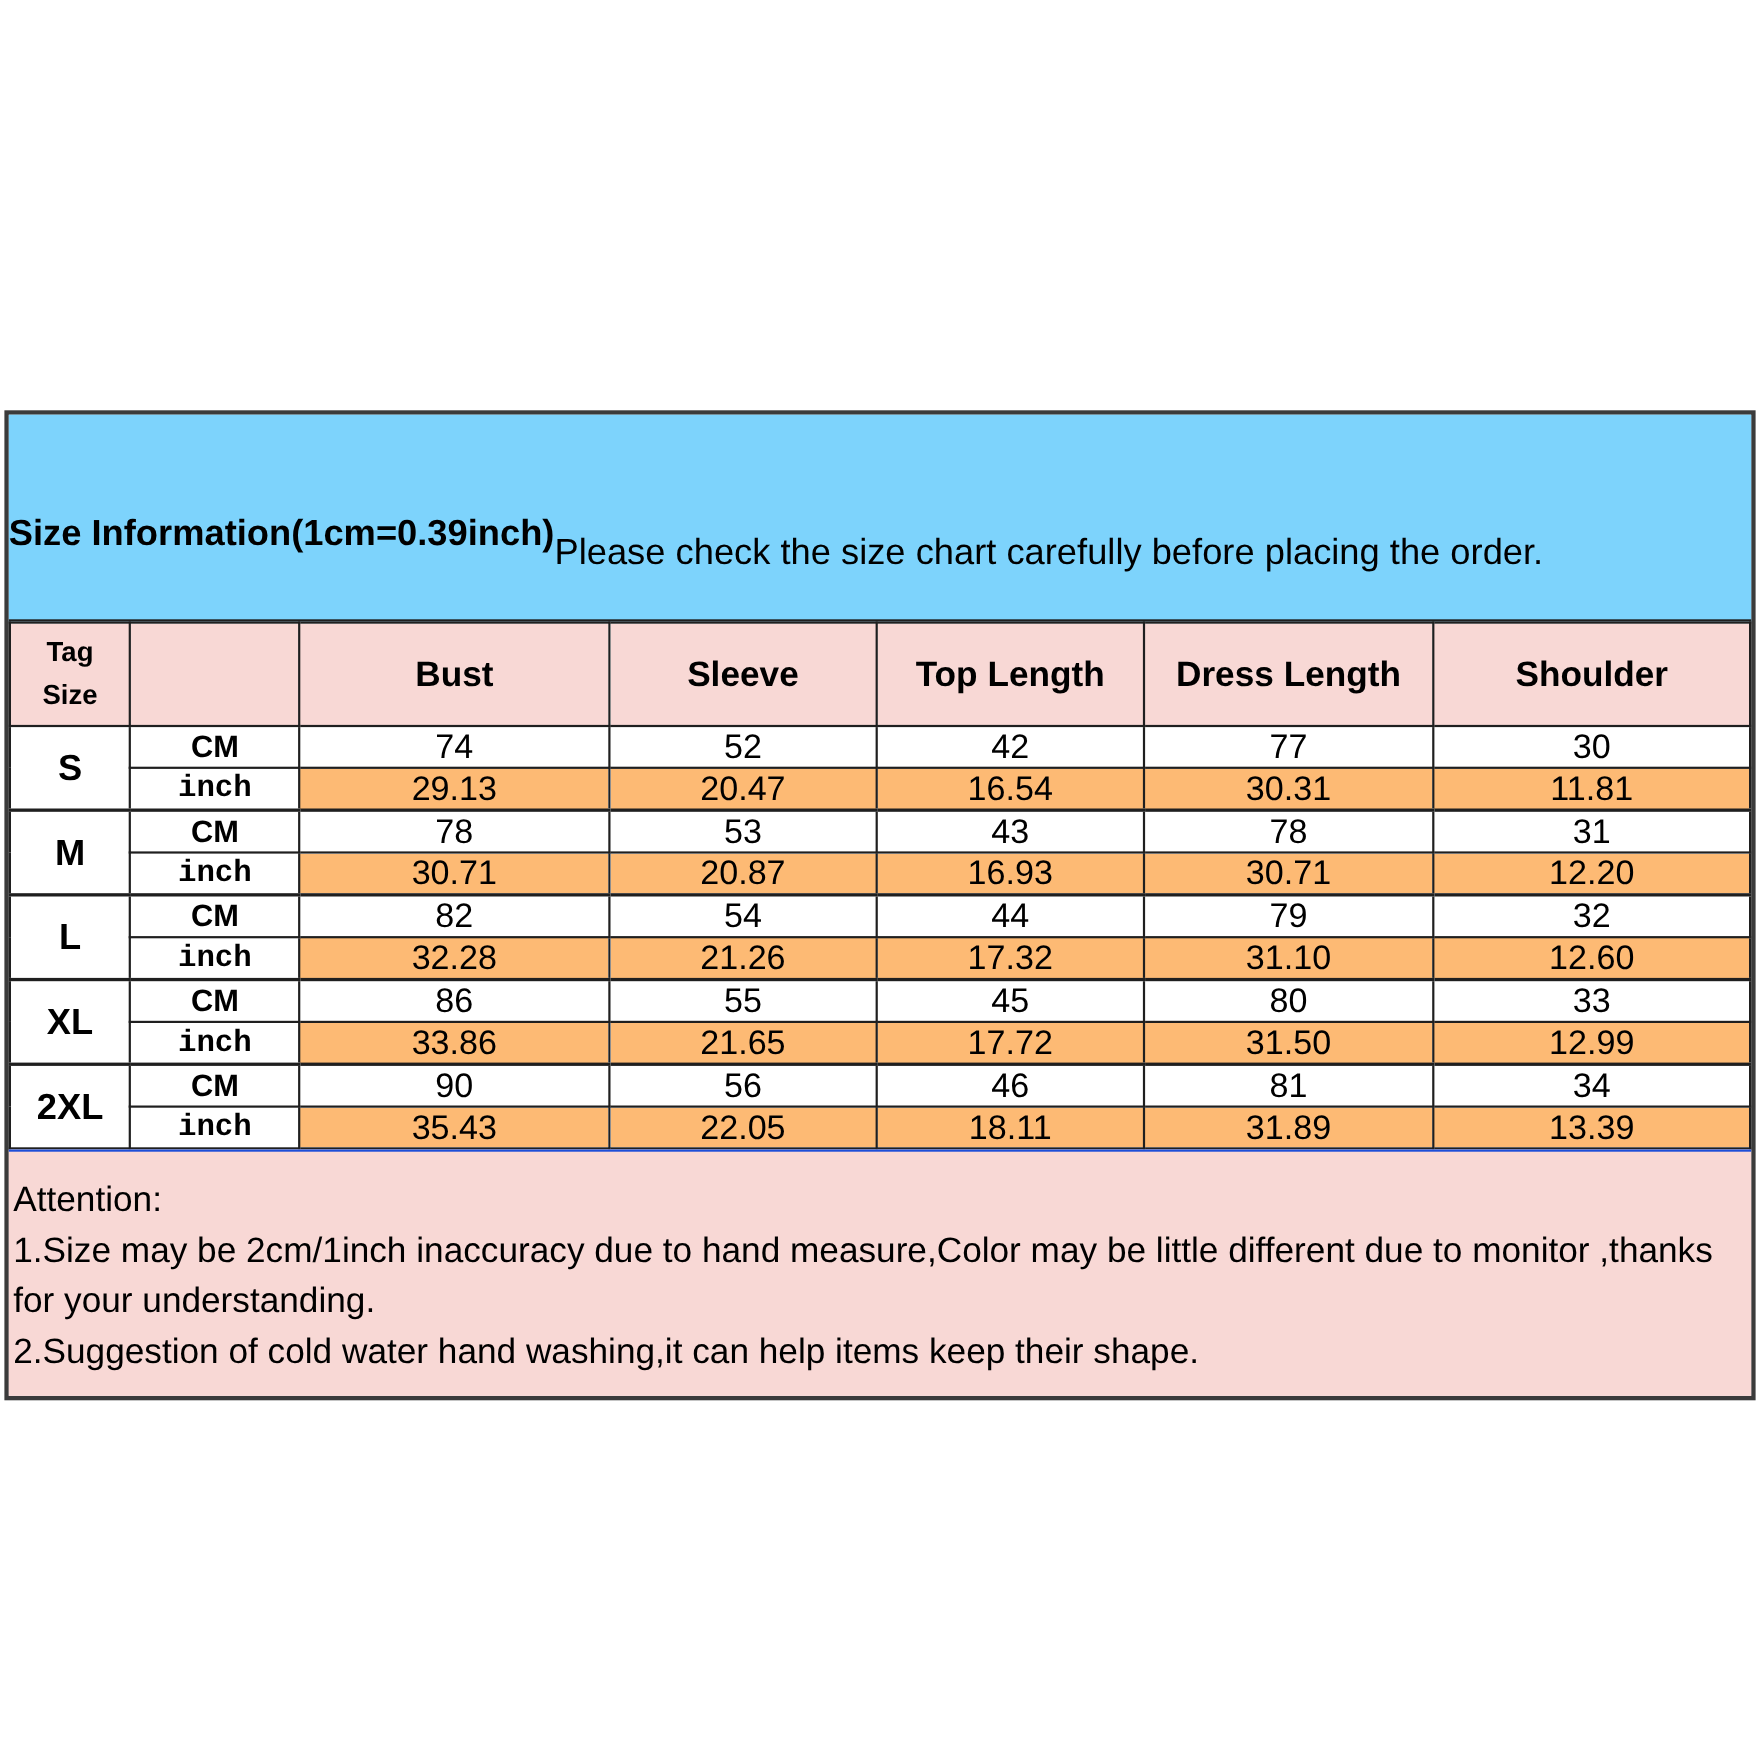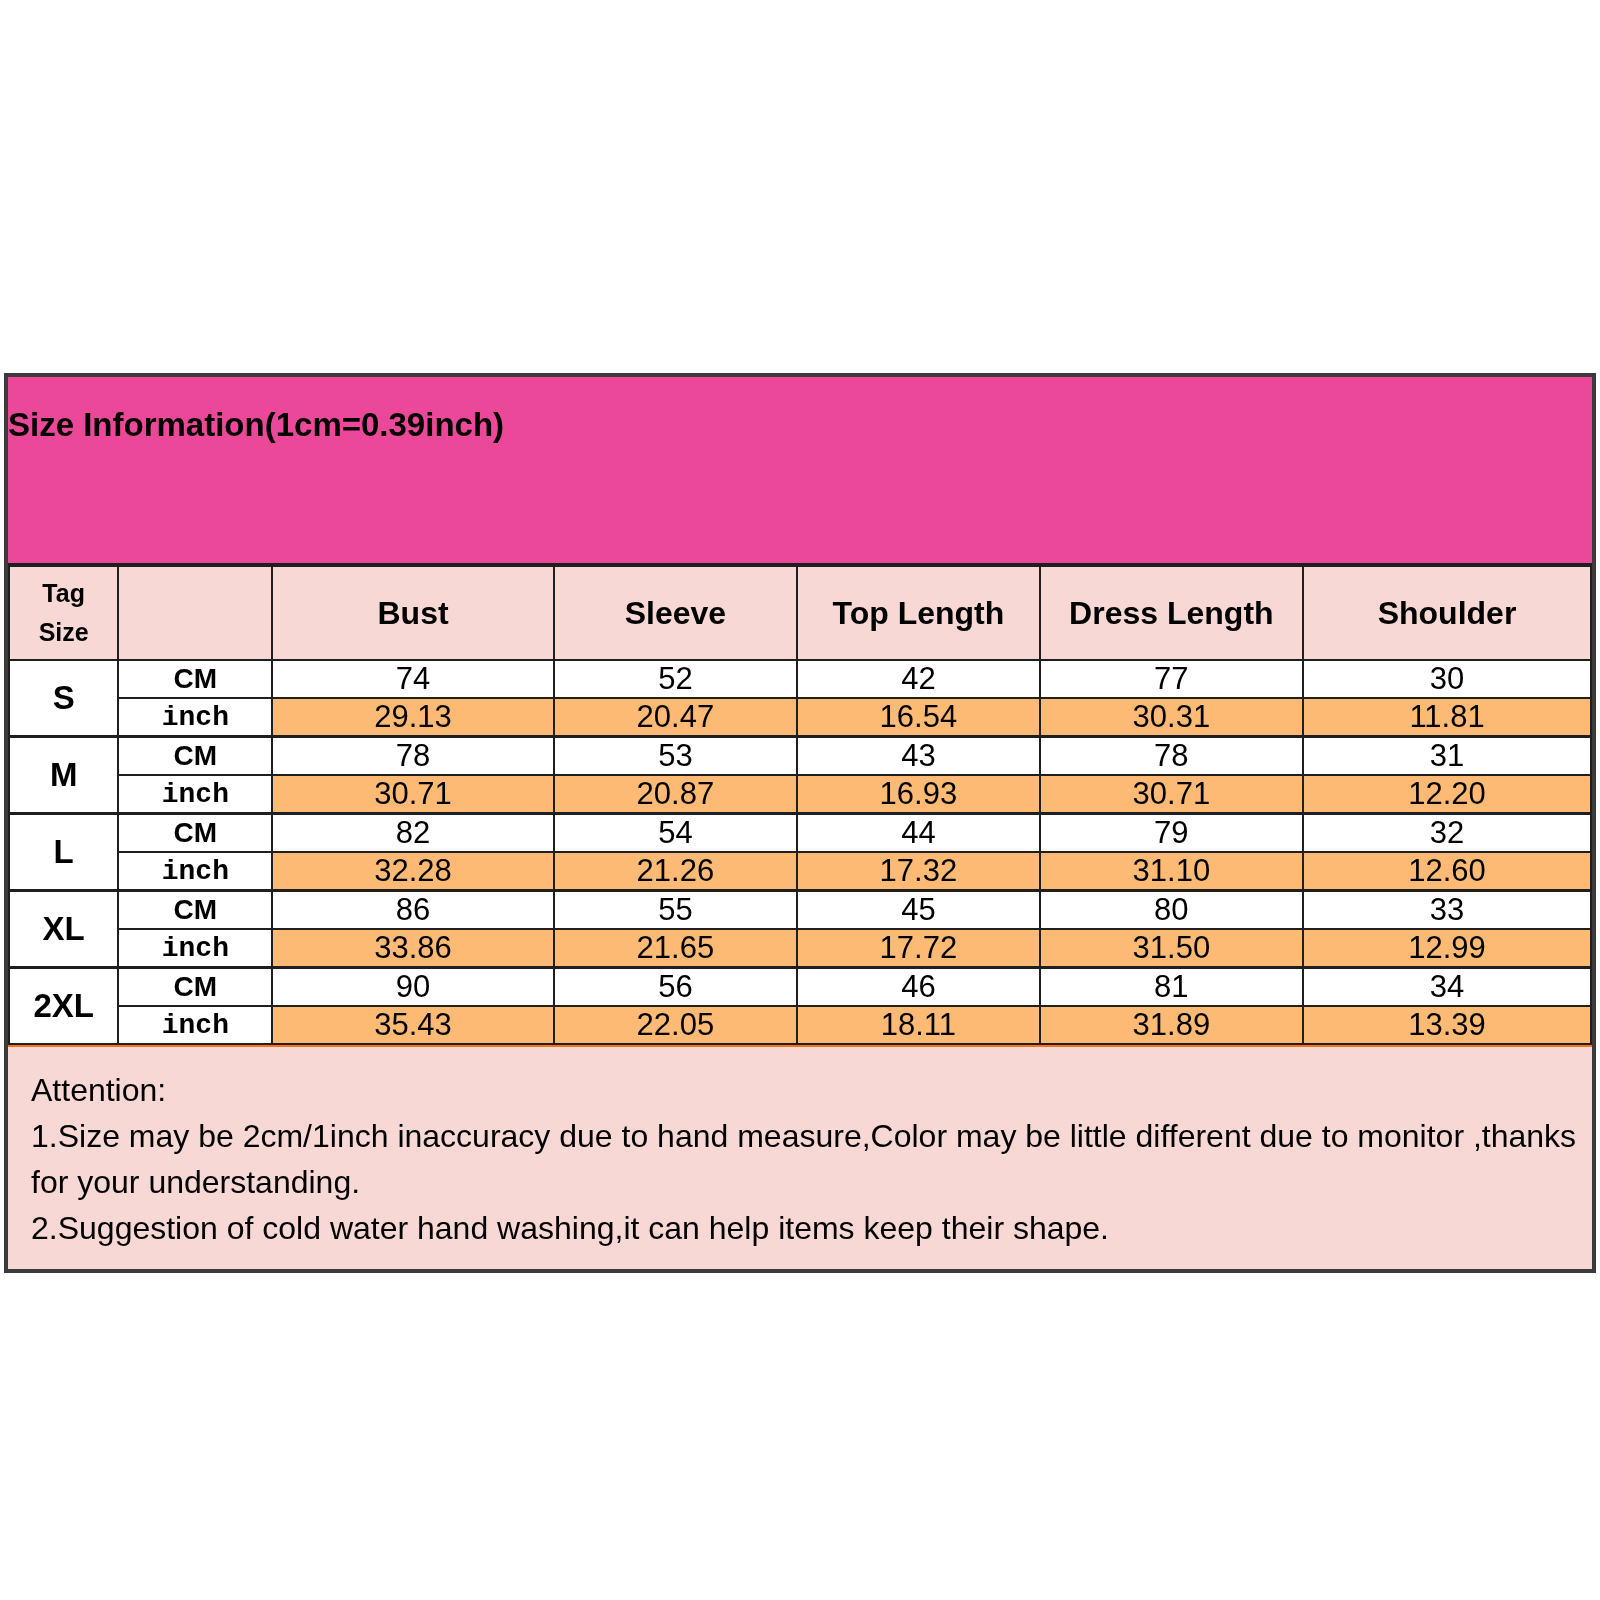--- a/index.html
+++ b/index.html
@@ -14,24 +14,25 @@
   }
   .size-chart {
     position: absolute;
     left: 4px;
     top: 373px;
     width: 1592px;
     border: 4px solid #3b3b3b;
     background: #ffffff;
   }
   .title-section {
-    background: #ec4899;
+    background: #7dd3fc;
     height: 188px;
     display: flex;
-    flex-direction: column;
+    flex-direction: row;
+    align-items: center;
     padding-top: 28px;
     border-bottom: 2px solid #1f1f1f;
   }
   .title {
     font-size: 33px;
     font-weight: bold;
     line-height: 40px;
   }
   .subtitle {
     font-size: 33px;
@@ -73,33 +74,34 @@
     font-weight: bold;
     font-size: 28px;
     background: #ffffff;
     text-align: center;
   }
   tr.inch-row td.unit-cell { background: #ffffff; font-family: Liberation Mono, monospace; }
   td.value-cell { font-size: 31px; }
   tr.group-start td { border-top: 3px solid #1f1f1f; }
   .attention {
     background: #f8d8d5;
-    border-top: 2px solid #f97316;
+    border-top: 2px solid #1d4ed8;
     font-size: 32px;
     line-height: 46px;
-    padding: 20px 12px 18px 23px;
+    padding: 20px 12px 18px 4px;
   }
 </style>
 </head>
 <body>
 
 <div class="size-chart">
 
   <div class="title-section">
     <div class="title">Size Information(1cm=0.39inch)</div>
+    <div class="subtitle">Please check the size chart carefully before placing the order.</div>
   </div>
 
   <table class="size-table">
     <colgroup>
       <col style="width:6.91%">
       <col style="width:9.74%">
       <col style="width:17.78%">
       <col style="width:15.39%">
       <col style="width:15.33%">
       <col style="width:16.65%">

